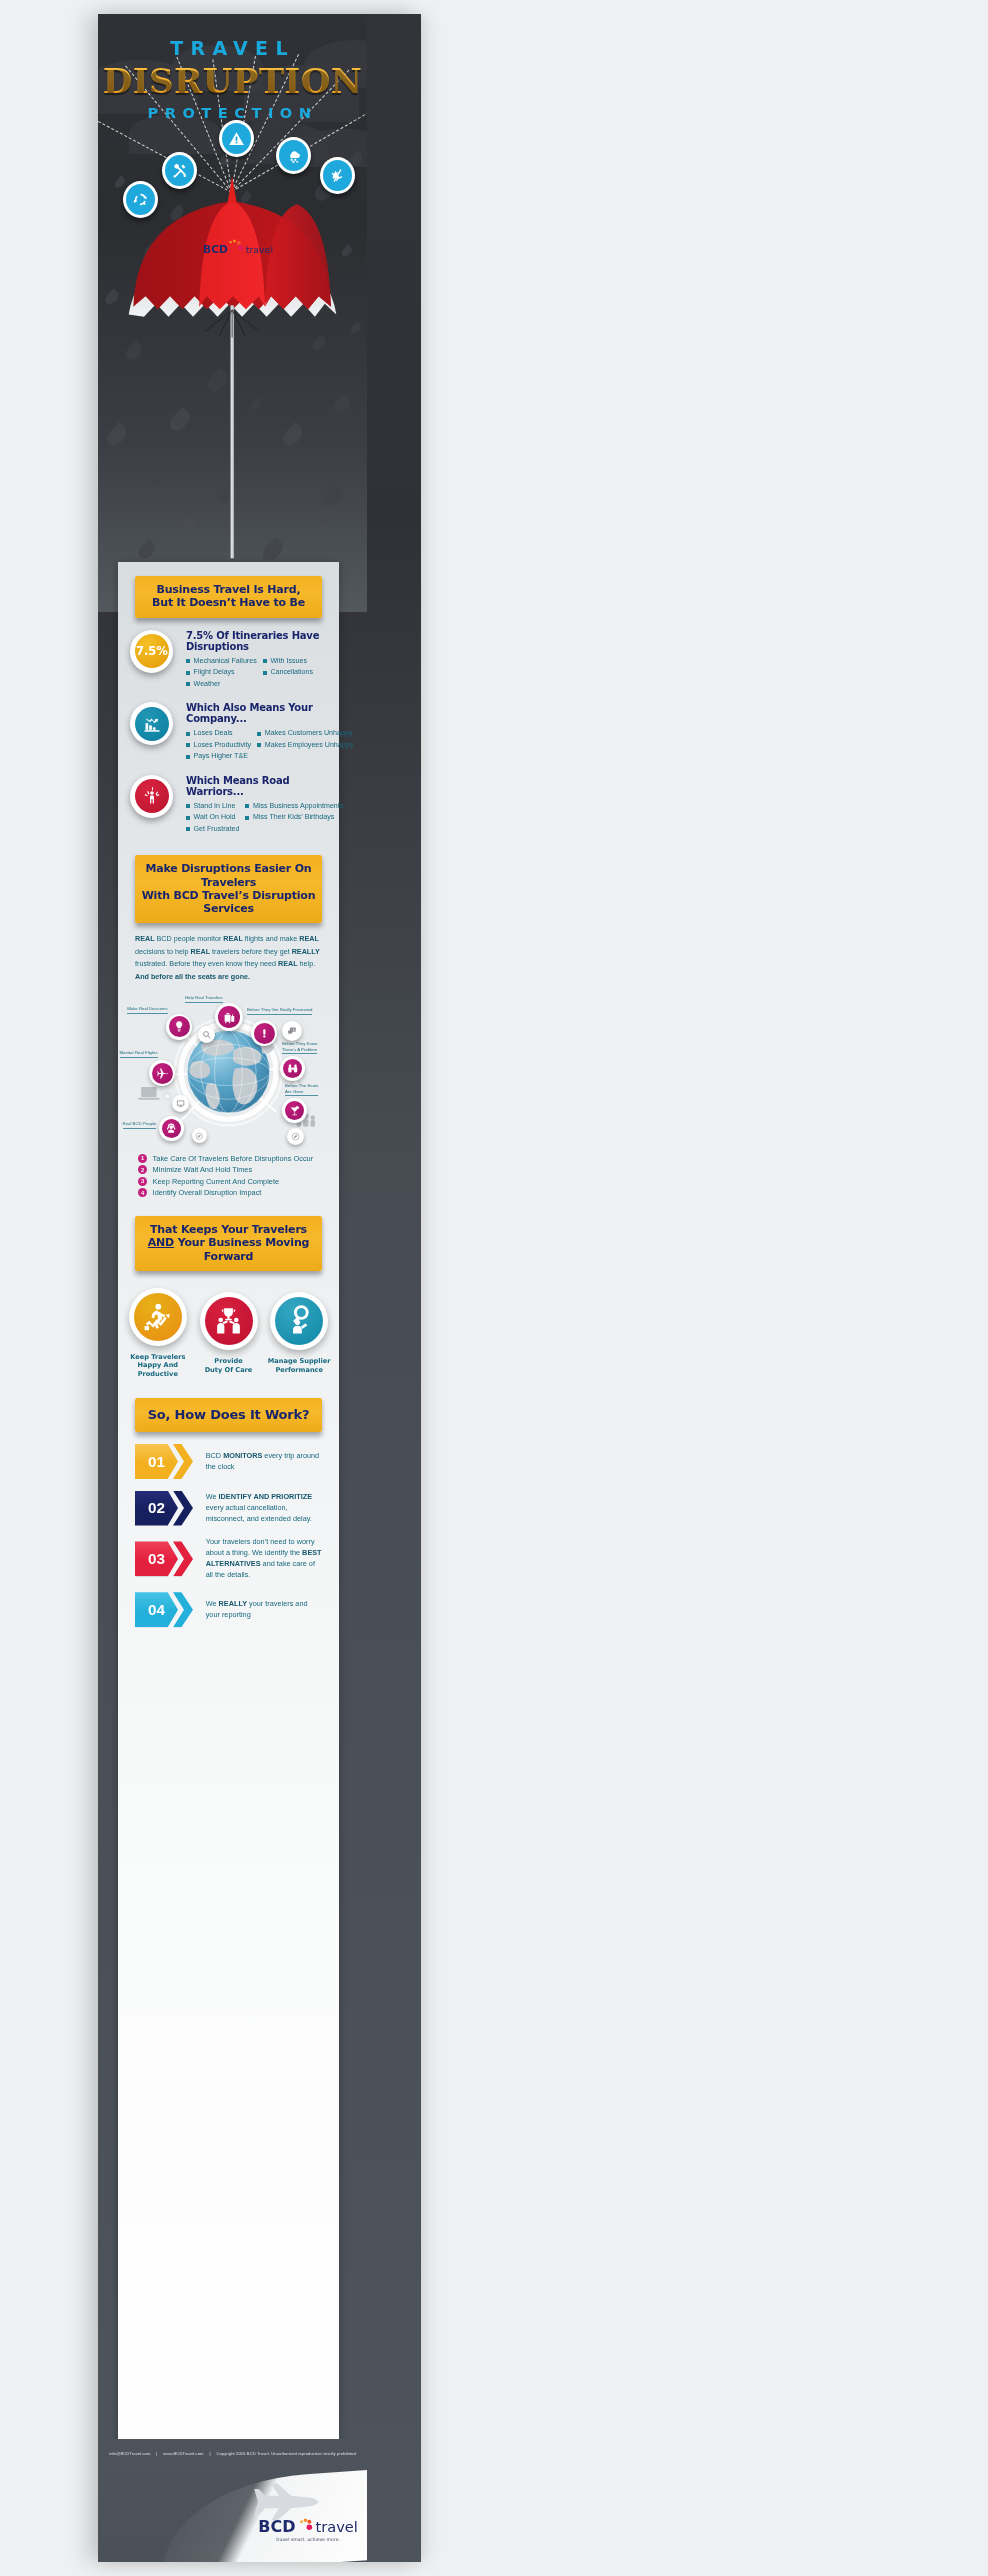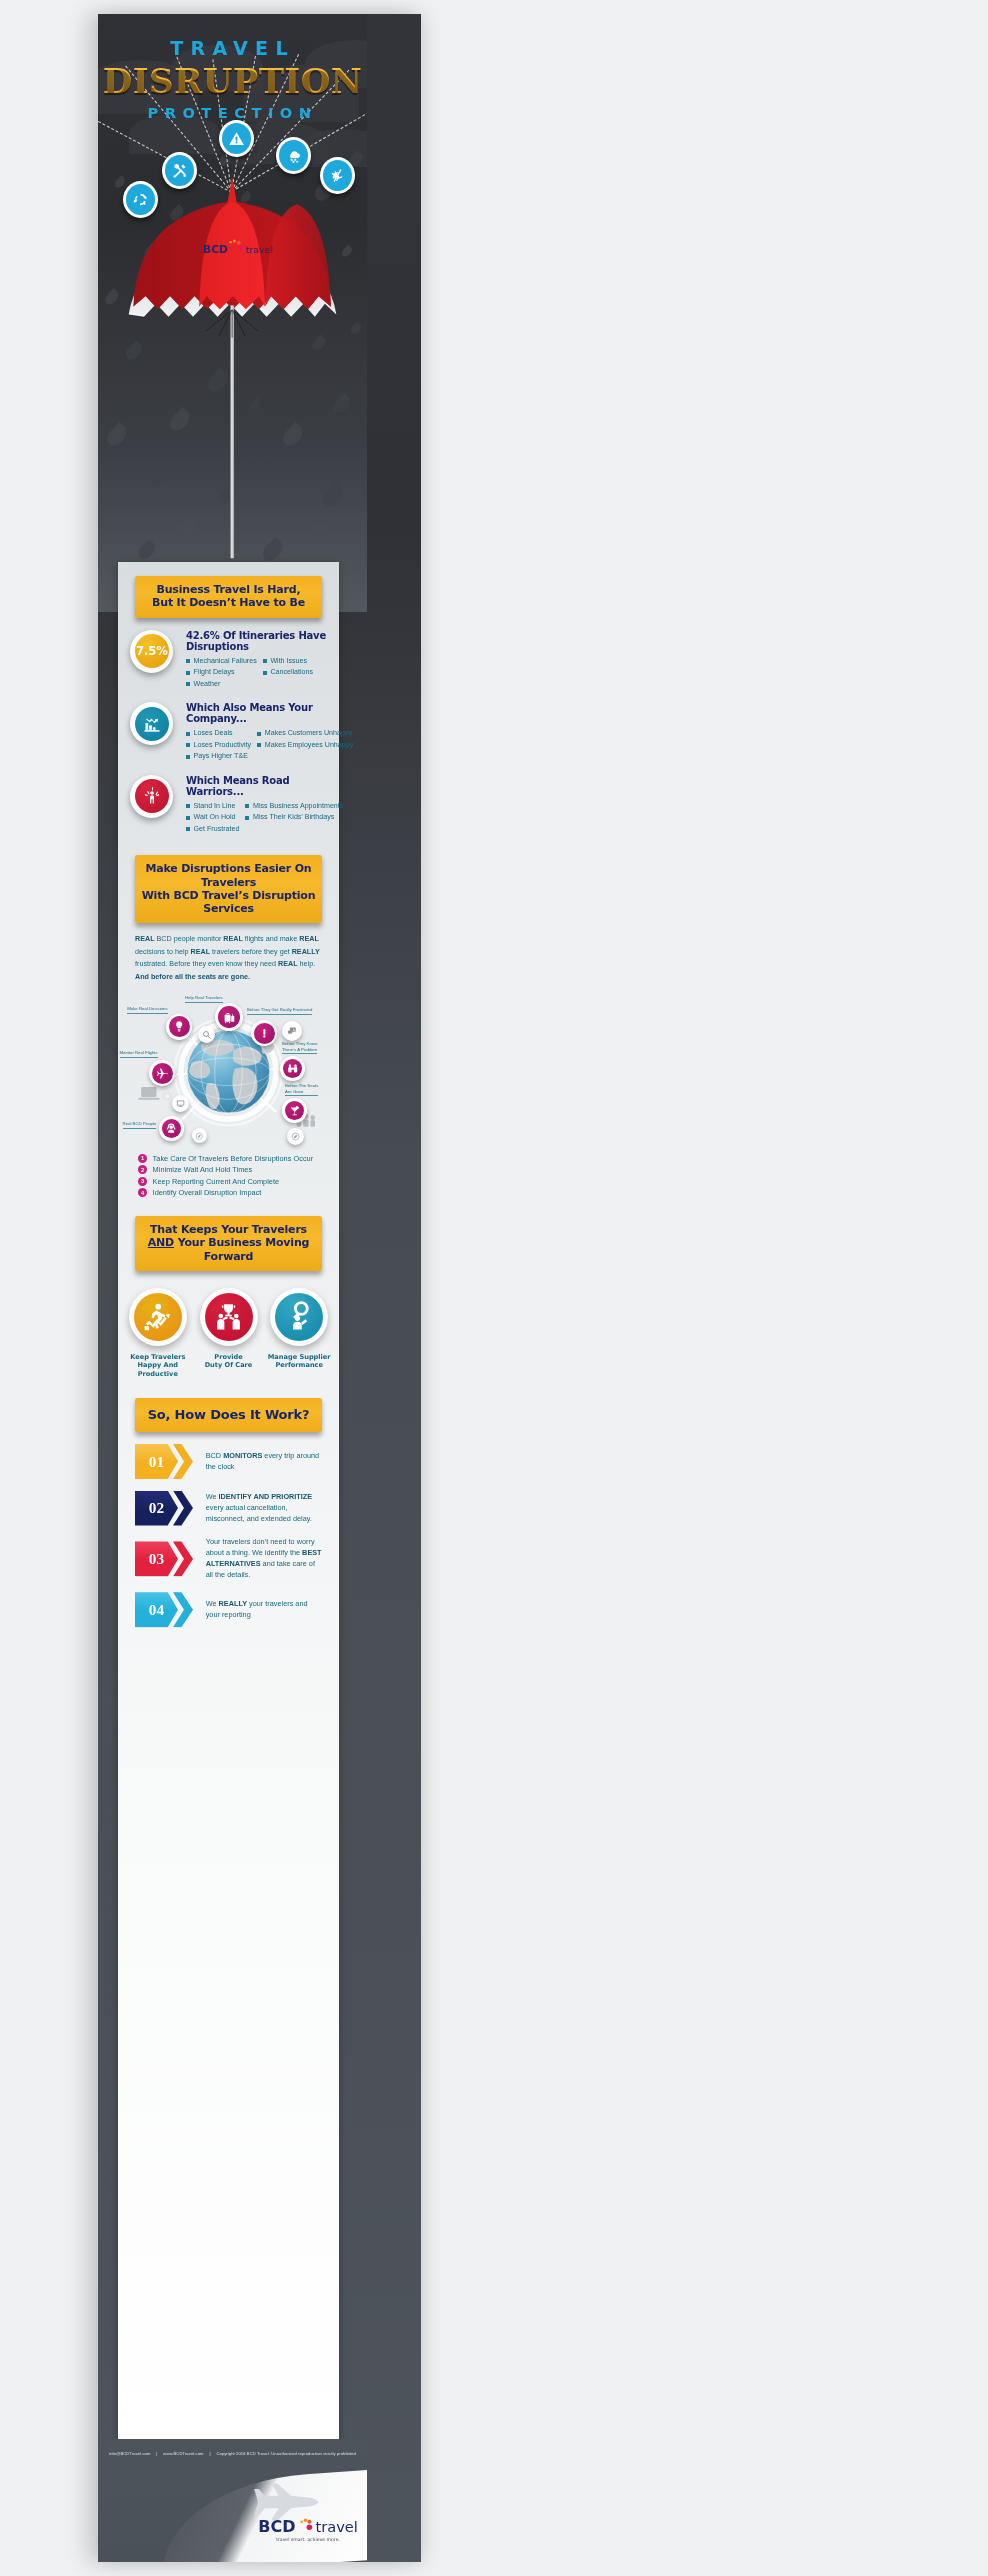--- a/index.html
+++ b/index.html
@@ -147,21 +147,21 @@
   .plist { margin: 7.7px 20px 0; }
   .pitem { display:flex; align-items:center; gap:5.4px; margin-bottom:2.3px; }
   .pnum {
     width:9.2px; height:9.2px; border-radius:50%; background:#c4207e; color:#fff;
     font-size:5.7px; font-weight:700; display:flex; align-items:center; justify-content:center;
     flex:0 0 9.2px;
   }
   .ptext { color:#17697f; font-size:7.4px; }
 
   
-  #outcomes { display:flex; justify-content:center; gap:7.7px; margin-top:17px; }
+  #outcomes { display:flex; justify-content:center; gap:7.7px; margin-top:17px;align-items:center; }
   .occ { text-align:center; width:63px; }
   .ocircle {
     width:58px; height:58px; border-radius:50%; background:#fff; margin:0 auto;
     box-shadow: 0 3.8px 7px rgba(0,0,0,.27);
     display:flex; align-items:center; justify-content:center;
   }
   .ocircle .oin {
     width:48px; height:48px; border-radius:50%;
     display:flex; align-items:center; justify-content:center;
   }
@@ -173,21 +173,21 @@
     font-weight:700; font-size:6.6px; line-height:1.3;
   }
 
   
   .steps { margin: 12.3px 17px 0; }
   .step { display:flex; align-items:center; gap:0; margin-bottom:11.5px; }
   .chev-wrap { position:relative; width:60px; height:35px; flex:0 0 60px; }
   .chev {
     position:absolute; left:0; top:0; width:43px; height:35px;
     display:flex; align-items:center; justify-content:center;
-    color:#fff; font-family:Liberation Serif, serif; font-weight:700; font-size:15.3px;
+    color:#fff; font-family:Liberation Sans, sans-serif; font-weight:700; font-size:15.3px;
     clip-path: polygon(0 0, 76% 0, 100% 50%, 76% 100%, 0 100%);
     filter: drop-shadow(1.5px 2.3px 1.5px rgba(0,0,0,.3));
   }
   .arrow2 {
     position:absolute; left:38px; top:0; width:20px; height:35px;
     clip-path: polygon(0 0, 42% 0, 100% 50%, 42% 100%, 0 100%, 55% 50%);
     filter: drop-shadow(1.5px 2.3px 1.5px rgba(0,0,0,.25));
   }
   .step-text { color:#17697f; font-size:7.3px; line-height:1.5; padding-left:10.7px; }
   .step-text b { color:#16586e; }
@@ -407,21 +407,21 @@
         <div>Business Travel Is Hard,</div>
         <div>But It Doesn’t Have to Be</div>
       </div>
     </div>
 
     <div id="stats" style="margin-top:10.7px; padding:0 7.7px 0 17px;">
         <div class="statrow">
           <div class="statbadge">
             <div class="core gold">7.5%</div>
           </div>
-          <div class="stat-h">42.6% Of Itineraries Have Disruptions</div>
+          <div class="stat-h">7.5% Of Itineraries Have Disruptions</div>
           <div class="bul-grid">
             <div class="bul-col">
               <div class="bul">
                 <span class="sq"></span>
                 <span>Mechanical Failures</span>
               </div>
               <div class="bul">
                 <span class="sq"></span>
                 <span>Flight Delays</span>
               </div>

